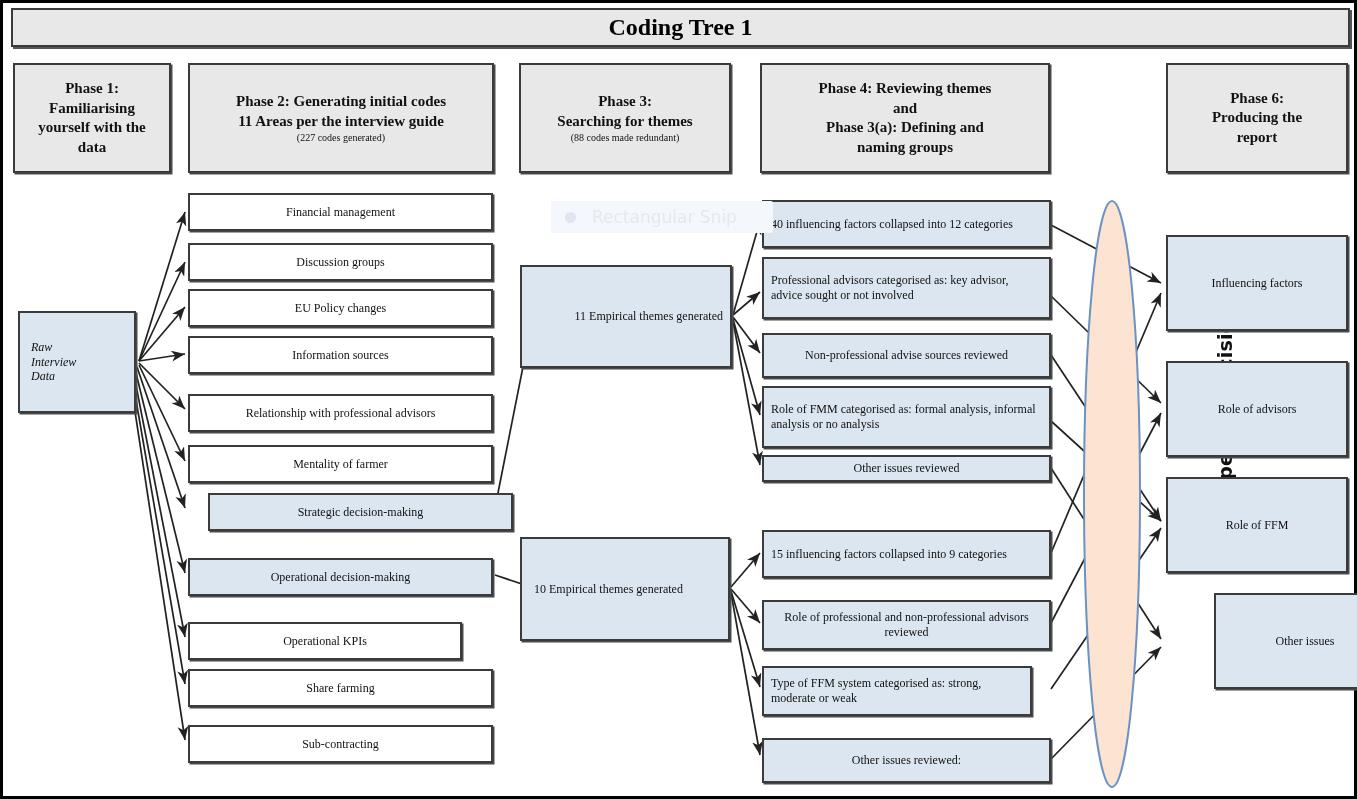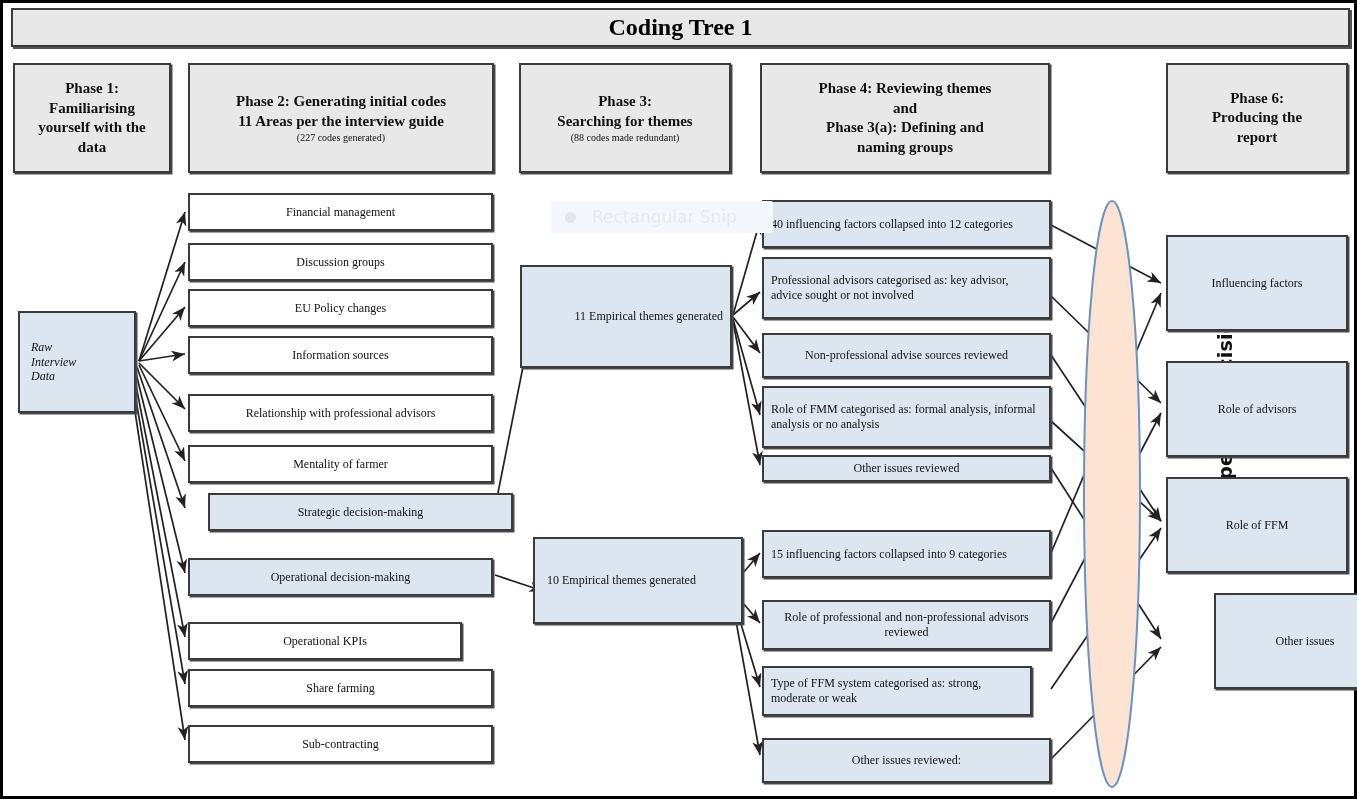--- a/index.html
+++ b/index.html
@@ -207,21 +207,21 @@
   <div class="box white center" style="left:185px;top:666px;width:305px;height:38px;">
     <span class="tx">Share farming</span>
     </div>
   <div class="box white center" style="left:185px;top:722px;width:305px;height:38px;">
     <span class="tx">Sub-contracting</span>
     </div>
 
   <div class="box blue left" style="left:517px;top:262px;width:212px;height:103px;text-align:right;">
     <span class="tx" style="padding-left:12px;">11 Empirical themes generated</span>
     </div>
-  <div class="box blue left" style="left:517px;top:534px;width:210px;height:87px;margin-left:13px;">
+  <div class="box blue left" style="left:517px;top:534px;width:210px;height:104px;">
     <span class="tx" style="padding-left:12px;">10 Empirical themes generated</span>
     </div>
 
   <div class="box blue left" style="left:759px;top:197px;width:289px;height:48px;">
     <span class="tx">40 influencing factors collapsed into 12 categories</span>
     </div>
   <div class="box blue left" style="left:759px;top:254px;width:289px;height:62px;">
     <span class="tx">Professional advisors categorised as: key advisor, advice sought or not involved</span>
     </div>
   <div class="box blue center" style="left:759px;top:330px;width:289px;height:45px;">

